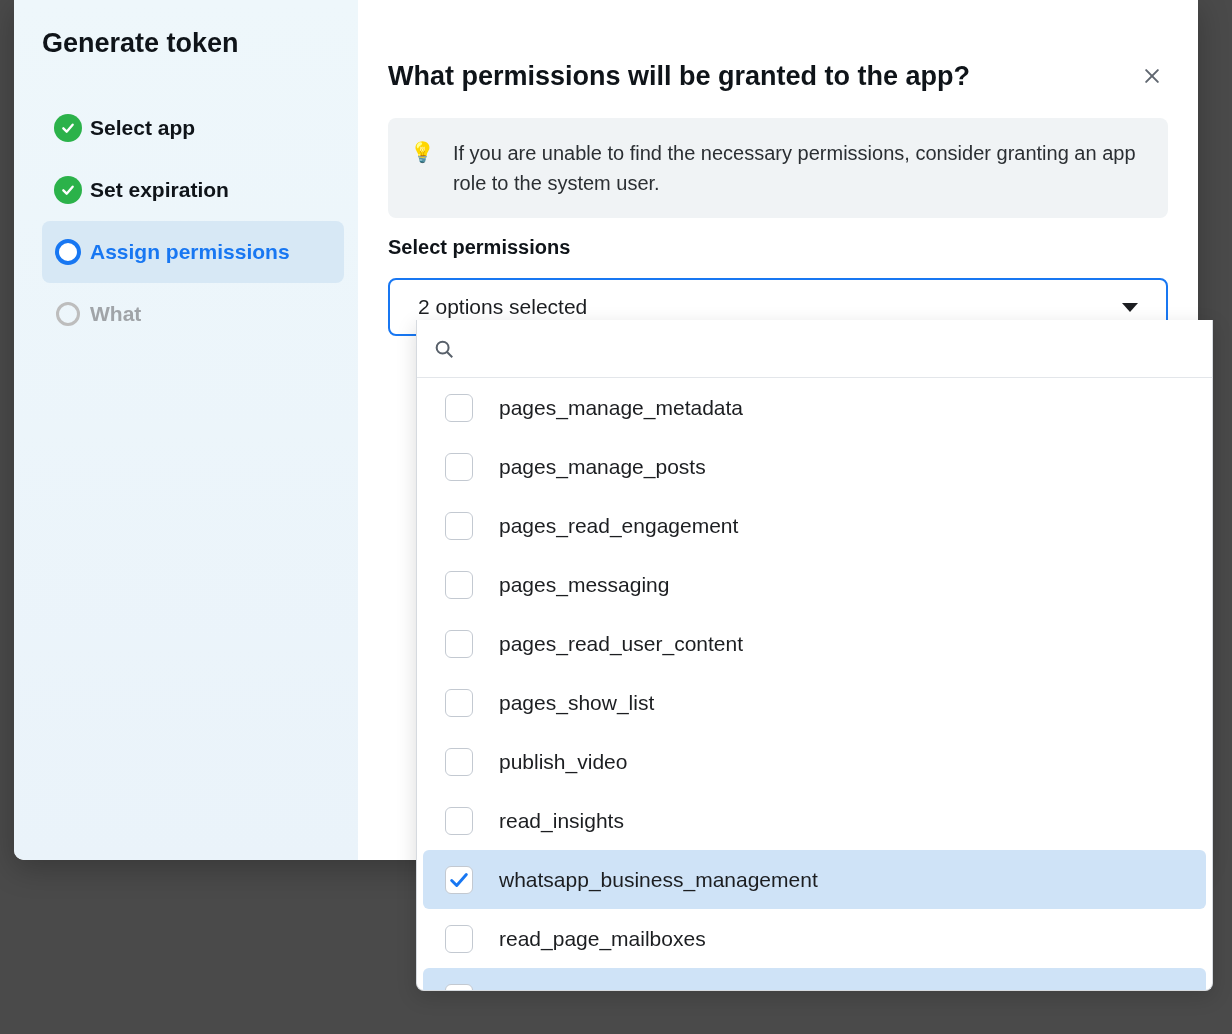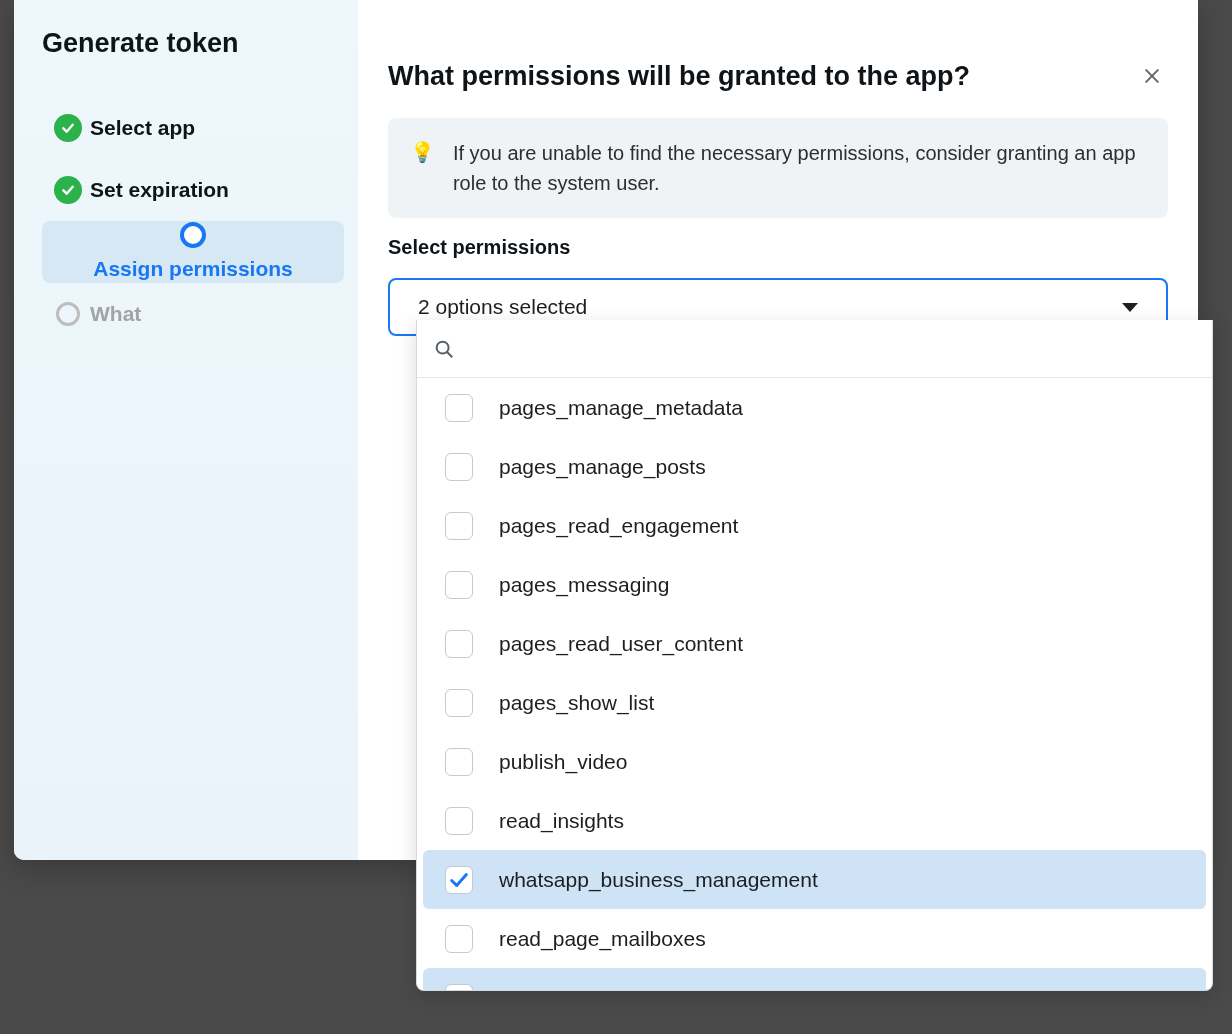--- a/index.html
+++ b/index.html
@@ -41,21 +41,21 @@
     .steps { display: flex; flex-direction: column; position: relative; }
     .step {
       display: flex;
       align-items: center;
       gap: 8px;
       height: 62px;
       padding: 0 12px;
       border-radius: 8px;
       position: relative;
     }
-    .step.active { background: #d7e8f5; flex-direction: column; }
+    .step.active { background: #d7e8f5; }
     .step-icon {
       width: 28px; height: 28px;
       display: flex; align-items: center; justify-content: center;
       flex-shrink: 0;
     }
     .circle-check {
       width: 28px; height: 28px; border-radius: 50%; background: #2bb24a;
       display: flex; align-items: center; justify-content: center;
     }
     .circle-check svg { width: 16px; height: 16px; }

